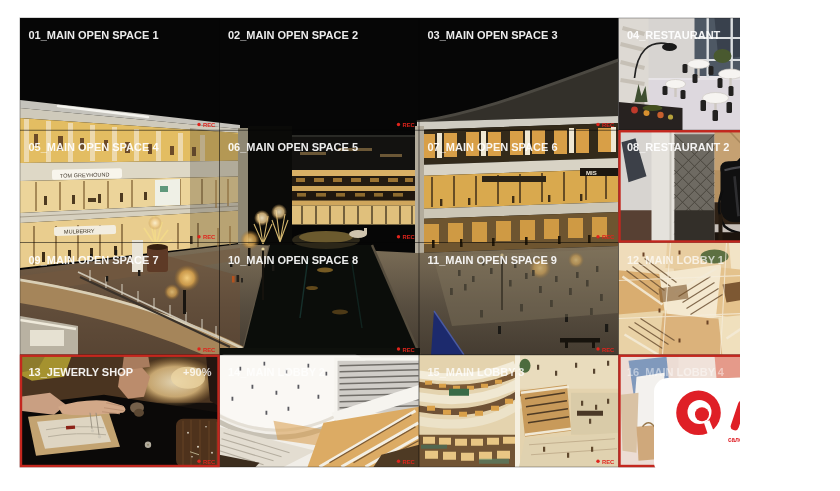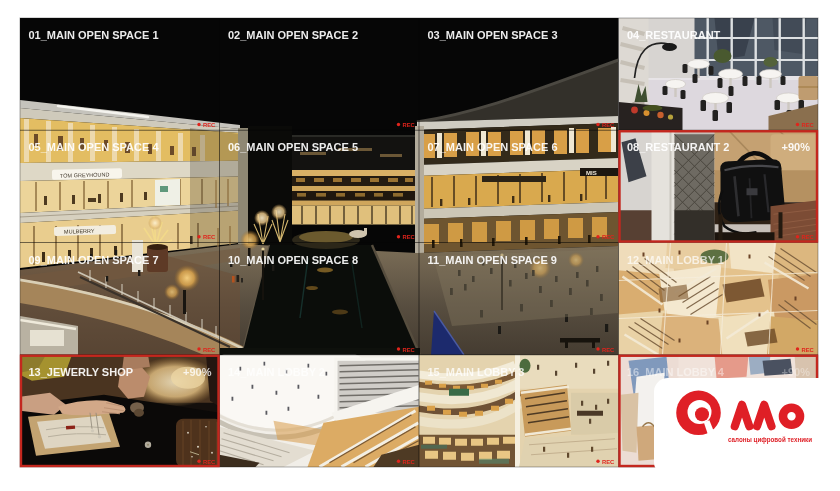--- a/index.html
+++ b/index.html
@@ -1,16 +1,16 @@
 <!DOCTYPE html>
 <html><head>
 <meta charset="utf-8">
 <style>
   html,body{margin:0;padding:0;background:#ffffff;}
-  #stage{position:relative;width:840px;height:491px;background:#ffffff;overflow:hidden;
+  #stage{position:relative;width:740px;height:491px;background:#ffffff;overflow:hidden;
          font-family:"Liberation Sans", sans-serif;}
   svg text{font-family:"Liberation Sans", sans-serif;}
 </style>
 </head>
 <body>
 <div id="stage">
 <svg width="840" height="491" viewBox="0 0 840 491">
 <defs>
   <clipPath id="cpBig">
           <rect x="0" y="0" width="598.5" height="337"></rect>

